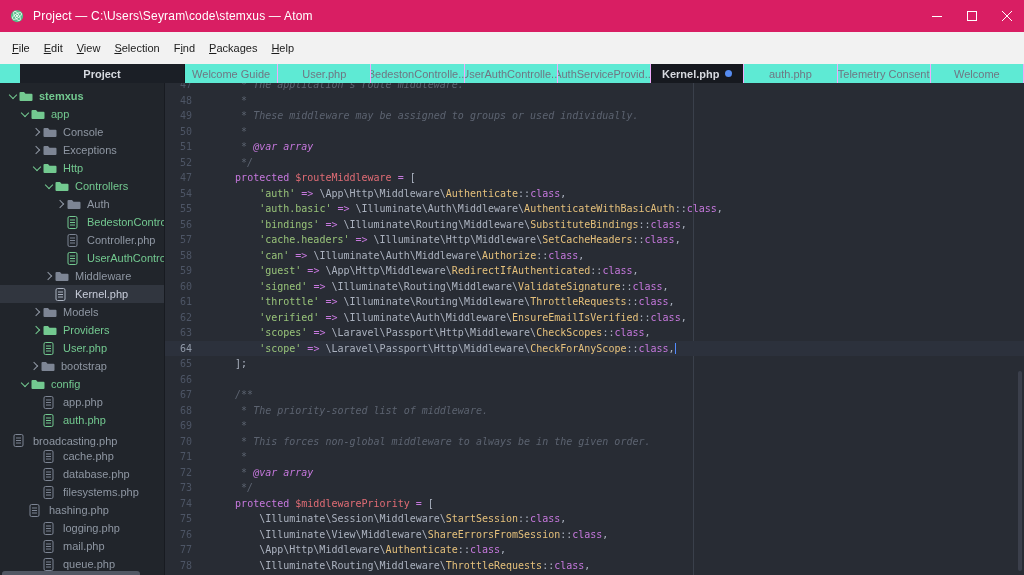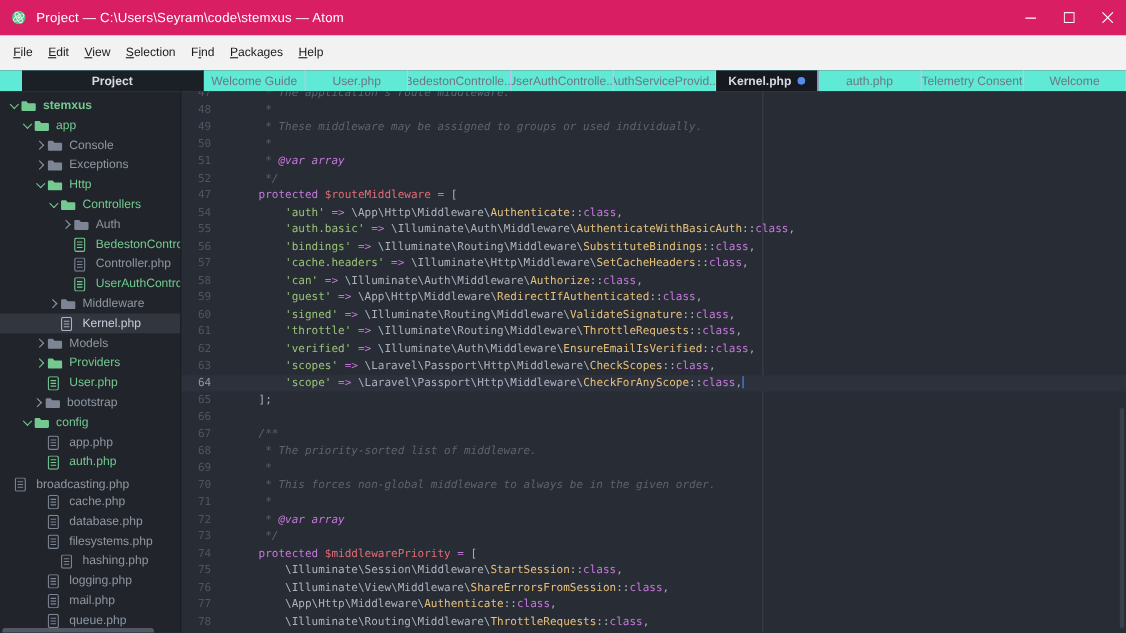--- a/index.html
+++ b/index.html
@@ -380,21 +380,21 @@
           <span class="tree-icon">
             <svg width="11" height="13" viewBox="0 0 11 13">
               <rect x="1" y="0.5" width="9" height="12" rx="1.5" fill="none" stroke="#7d8594" stroke-width="1"></rect>
               <line x1="3" y1="4" x2="8" y2="4" stroke="#7d8594" stroke-width="1"></line>
               <line x1="3" y1="6.5" x2="8" y2="6.5" stroke="#7d8594" stroke-width="1"></line>
               <line x1="3" y1="9" x2="8" y2="9" stroke="#7d8594" stroke-width="1"></line>
             </svg>
           </span>
           <span>filesystems.php</span>
         </div>
-        <div class="tree-row" style="padding-left: 42px;">
+        <div class="tree-row" style="padding-left: 16px;">
           <span class="chev none"></span>
           <span class="tree-icon">
             <svg width="11" height="13" viewBox="0 0 11 13">
               <rect x="1" y="0.5" width="9" height="12" rx="1.5" fill="none" stroke="#7d8594" stroke-width="1"></rect>
               <line x1="3" y1="4" x2="8" y2="4" stroke="#7d8594" stroke-width="1"></line>
               <line x1="3" y1="6.5" x2="8" y2="6.5" stroke="#7d8594" stroke-width="1"></line>
               <line x1="3" y1="9" x2="8" y2="9" stroke="#7d8594" stroke-width="1"></line>
             </svg>
           </span>
           <span>hashing.php</span>

